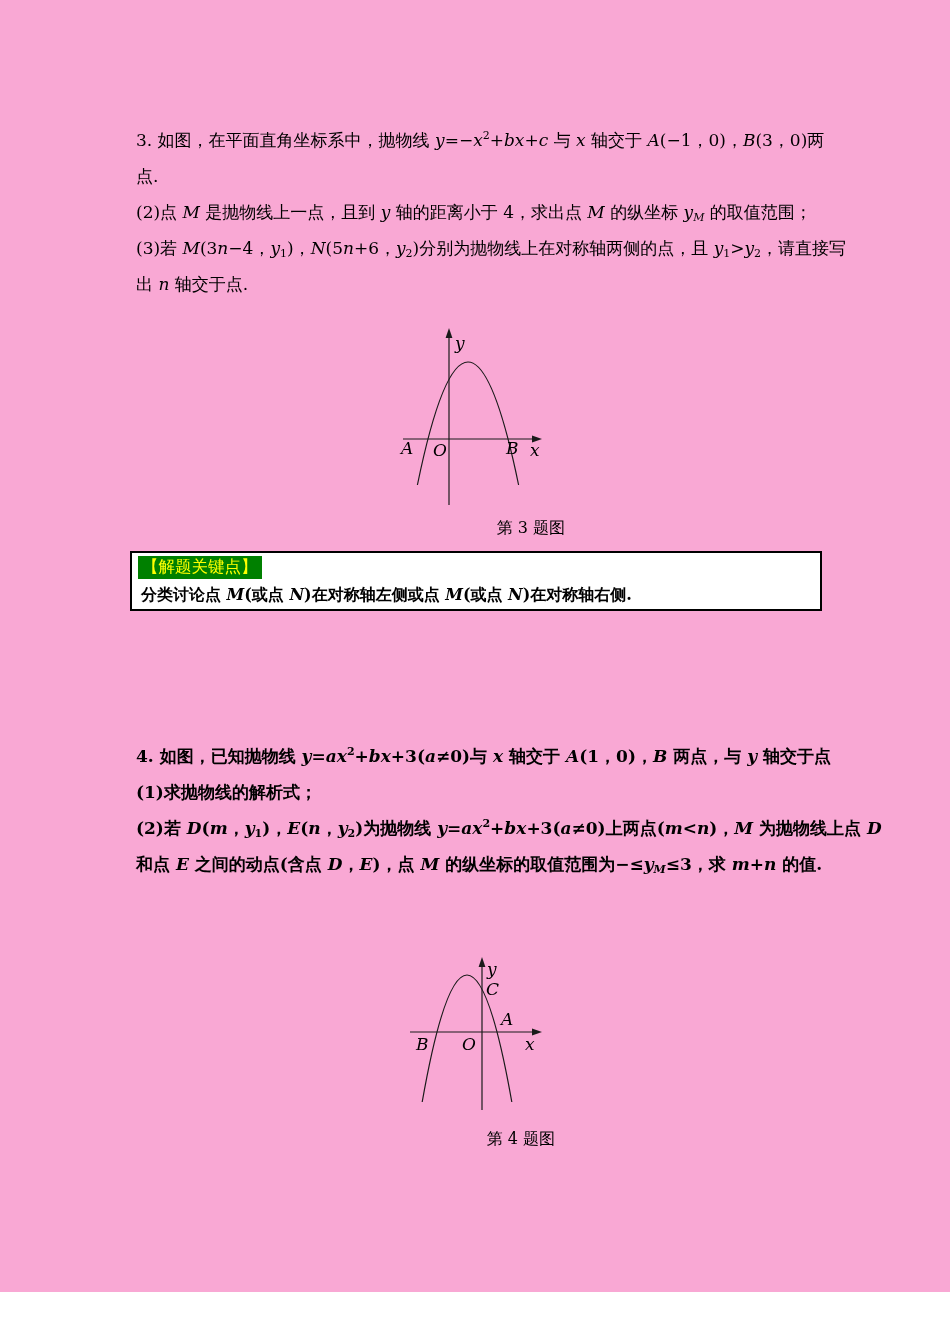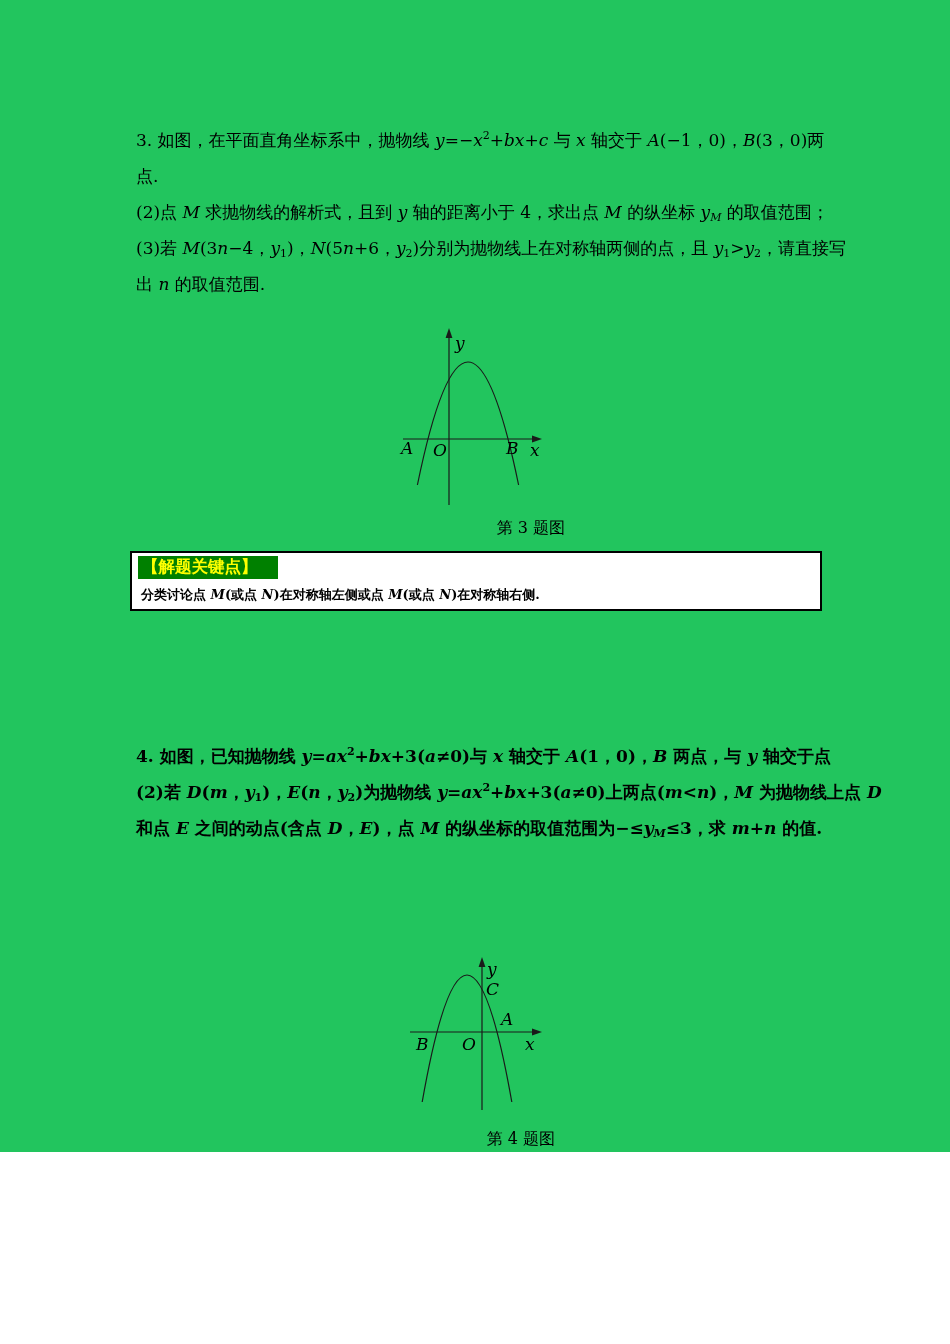--- a/index.html
+++ b/index.html
@@ -1,46 +1,46 @@
 <!DOCTYPE html>
 <html><head>
 <meta charset="utf-8">
 <style>
   html,body{margin:0;padding:0;background:#fff;}
-  .page{position:relative;width:950px;height:1152px;background:#22c55e;color:#000;
+  .page{position:relative;width:950px;height:1292px;background:#f9a8d4;color:#000;
         font-family:"DejaVu Serif","Liberation Serif",serif;font-size:17px;overflow:hidden;}
   .tblock{position:absolute;left:136px;width:700px;}
   .line{height:36px;line-height:36px;white-space:nowrap;}
   .it{font-style:italic;}
   sup{font-size:11px;line-height:0;}
   sub{font-size:11px;line-height:0;vertical-align:-3px;}
   .fig{position:absolute;}
   .fig svg{position:absolute;left:0;top:0;}
   .plabel{position:absolute;font-style:italic;font-size:17px;line-height:1;}
   .caption{position:absolute;width:190px;text-align:right;font-size:16px;line-height:22px;}
   .keybox{position:absolute;left:130px;top:551px;width:692px;height:60px;
           border:2px solid #000;box-sizing:border-box;background:#fff;}
-  .keyhdr{display:inline-block;margin:3px 0 0 6px;padding:1px 20px 2px 4px;
-          font-weight:bold;font-size:16.5px;line-height:20px;}
-  .keybody{margin:3px 0 0 9px;font-weight:bold;font-size:13px;line-height:26px;white-space:nowrap;}
+  .keyhdr{display:inline-block;margin:3px 0 0 6px;padding:1px 4px 2px 4px;
+          font-weight:normal;font-size:16.5px;line-height:20px;}
+  .keybody{margin:3px 0 0 9px;font-weight:bold;font-size:16px;line-height:26px;white-space:nowrap;}
   .axis{stroke:#1a1a1a;stroke-width:1.2;}
   .curve{stroke:#1a1a1a;stroke-width:1.2;fill:none;}
   .ah{fill:#1a1a1a;stroke:none;}
 </style>
 </head>
 <body>
 
 <div class="page">
 
   <div class="tblock" style="top:122px;">
     <div class="line"><span>3. 如图，在平面直角坐标系中，抛物线 </span><span class="it">y</span><span>=−</span><span class="it">x</span><sup>2</sup><span>+</span><span class="it">bx</span><span>+</span><span class="it">c</span><span> 与 </span><span class="it">x</span><span> 轴交于 </span><span class="it">A</span><span>(−1，0)，</span><span class="it">B</span><span>(3，0)两</span></div>
     <div class="line"><span>点.</span></div>
-    <div class="line"><span>(2)点 </span><span class="it">M</span><span> 求抛物线的解析式，且到 </span><span class="it">y</span><span> 轴的距离小于 4，求出点 </span><span class="it">M</span><span> 的纵坐标 </span><span class="it">y</span><sub class="it">M</sub><span> 的取值范围；</span></div>
+    <div class="line"><span>(2)点 </span><span class="it">M</span><span> 是抛物线上一点，且到 </span><span class="it">y</span><span> 轴的距离小于 4，求出点 </span><span class="it">M</span><span> 的纵坐标 </span><span class="it">y</span><sub class="it">M</sub><span> 的取值范围；</span></div>
     <div class="line"><span>(3)若 </span><span class="it">M</span><span>(3</span><span class="it">n</span><span>−4，</span><span class="it">y</span><sub>1</sub><span>)，</span><span class="it">N</span><span>(5</span><span class="it">n</span><span>+6，</span><span class="it">y</span><sub>2</sub><span>)分别为抛物线上在对称轴两侧的点，且 </span><span class="it">y</span><sub>1</sub><span>&gt;</span><span class="it">y</span><sub>2</sub><span>，请直接写</span></div>
-    <div class="line"><span>出 </span><span class="it">n</span><span> 的取值范围.</span></div>
+    <div class="line"><span>出 </span><span class="it">n</span><span> 轴交于点.</span></div>
   </div>
 
   <div class="fig" style="left:385px;top:325px;width:200px;height:185px;">
     <svg width="200" height="185" viewBox="0 0 200 185">
       <line class="axis" x1="64" y1="10" x2="64" y2="180"></line>
       <polygon class="ah" points="64,3 60.6,13 67.4,13"></polygon>
       <line class="axis" x1="18" y1="114" x2="150" y2="114"></line>
       <polygon class="ah" points="157,114 147,110.6 147,117.4"></polygon>
       <path class="curve" d="M 32.4 160 Q 83 -86 133.6 160"></path>
     </svg>
@@ -52,20 +52,21 @@
   </div>
   <div class="caption" style="left:375px;top:517px;">第 3 题图</div>
 
   <div class="keybox">
     <span class="keyhdr" style="background: rgb(0, 128, 0); color: rgb(255, 255, 0);">【解题关键点】</span>
     <div class="keybody"><span>分类讨论点 </span><span class="it">M</span><span>(或点 </span><span class="it">N</span><span>)在对称轴左侧或点 </span><span class="it">M</span><span>(或点 </span><span class="it">N</span><span>)在对称轴右侧.</span></div>
   </div>
 
   <div class="tblock" style="top:738px;font-weight:bold;">
     <div class="line"><span>4. 如图，已知抛物线 </span><span class="it">y</span><span>=</span><span class="it">ax</span><sup>2</sup><span>+</span><span class="it">bx</span><span>+3(</span><span class="it">a</span><span>≠0)与 </span><span class="it">x</span><span> 轴交于 </span><span class="it">A</span><span>(1，0)，</span><span class="it">B</span><span> 两点，与 </span><span class="it">y</span><span> 轴交于点</span></div>
+    <div class="line"><span>(1)求抛物线的解析式；</span></div>
     <div class="line"><span>(2)若 </span><span class="it">D</span><span>(</span><span class="it">m</span><span>，</span><span class="it">y</span><sub>1</sub><span>)，</span><span class="it">E</span><span>(</span><span class="it">n</span><span>，</span><span class="it">y</span><sub>2</sub><span>)为抛物线 </span><span class="it">y</span><span>=</span><span class="it">ax</span><sup>2</sup><span>+</span><span class="it">bx</span><span>+3(</span><span class="it">a</span><span>≠0)上两点(</span><span class="it">m</span><span>&lt;</span><span class="it">n</span><span>)，</span><span class="it">M</span><span> 为抛物线上点 </span><span class="it">D</span></div>
     <div class="line"><span>和点 </span><span class="it">E</span><span> 之间的动点(含点 </span><span class="it">D</span><span>，</span><span class="it">E</span><span>)，点 </span><span class="it">M</span><span> 的纵坐标的取值范围为−≤</span><span class="it">y</span><sub class="it">M</sub><span>≤3，求 </span><span class="it">m</span><span>+</span><span class="it">n</span><span> 的值.</span></div>
   </div>
 
   <div class="fig" style="left:390px;top:955px;width:200px;height:160px;">
     <svg width="200" height="160" viewBox="0 0 200 160">
       <line class="axis" x1="92" y1="9" x2="92" y2="155"></line>
       <polygon class="ah" points="92,2 88.6,12 95.4,12"></polygon>
       <line class="axis" x1="20" y1="77" x2="145" y2="77"></line>
       <polygon class="ah" points="152,77 142,73.6 142,80.4"></polygon>

